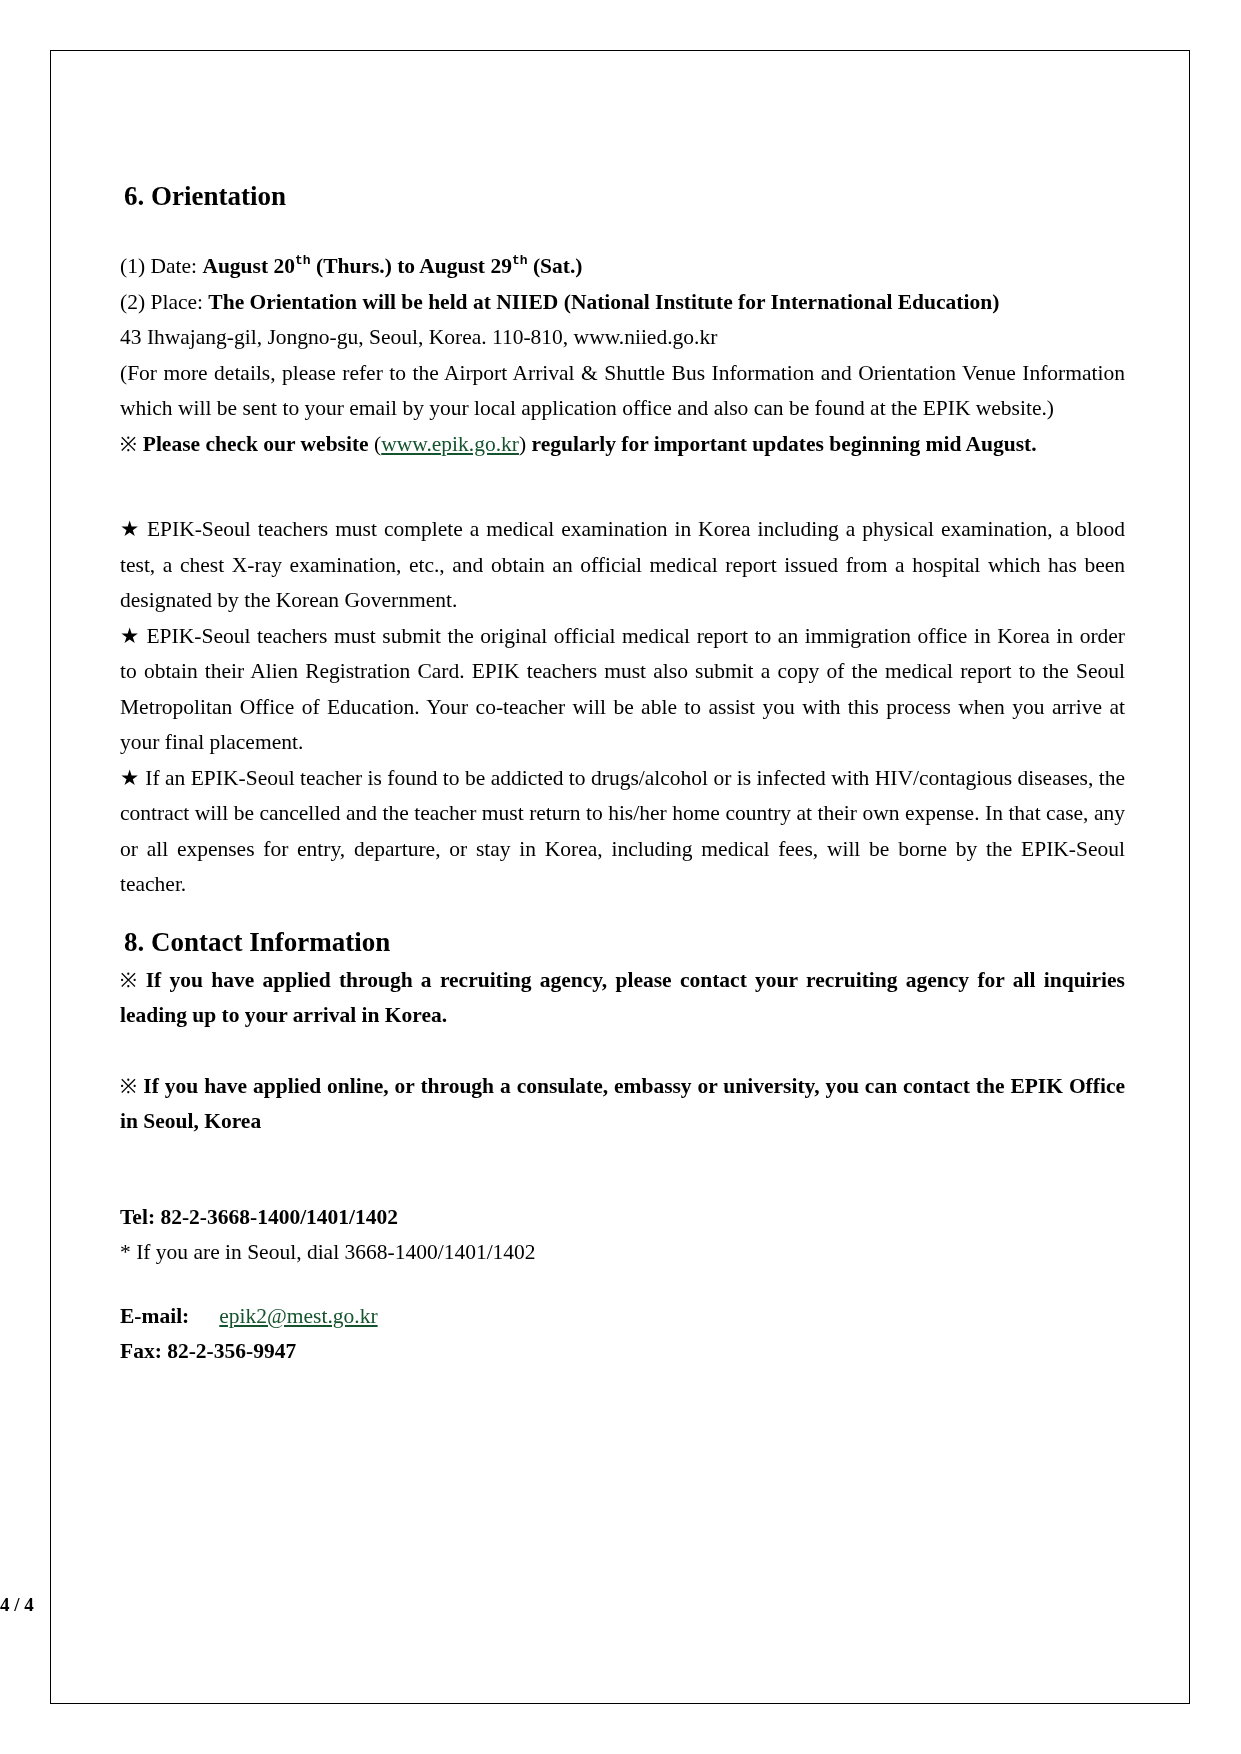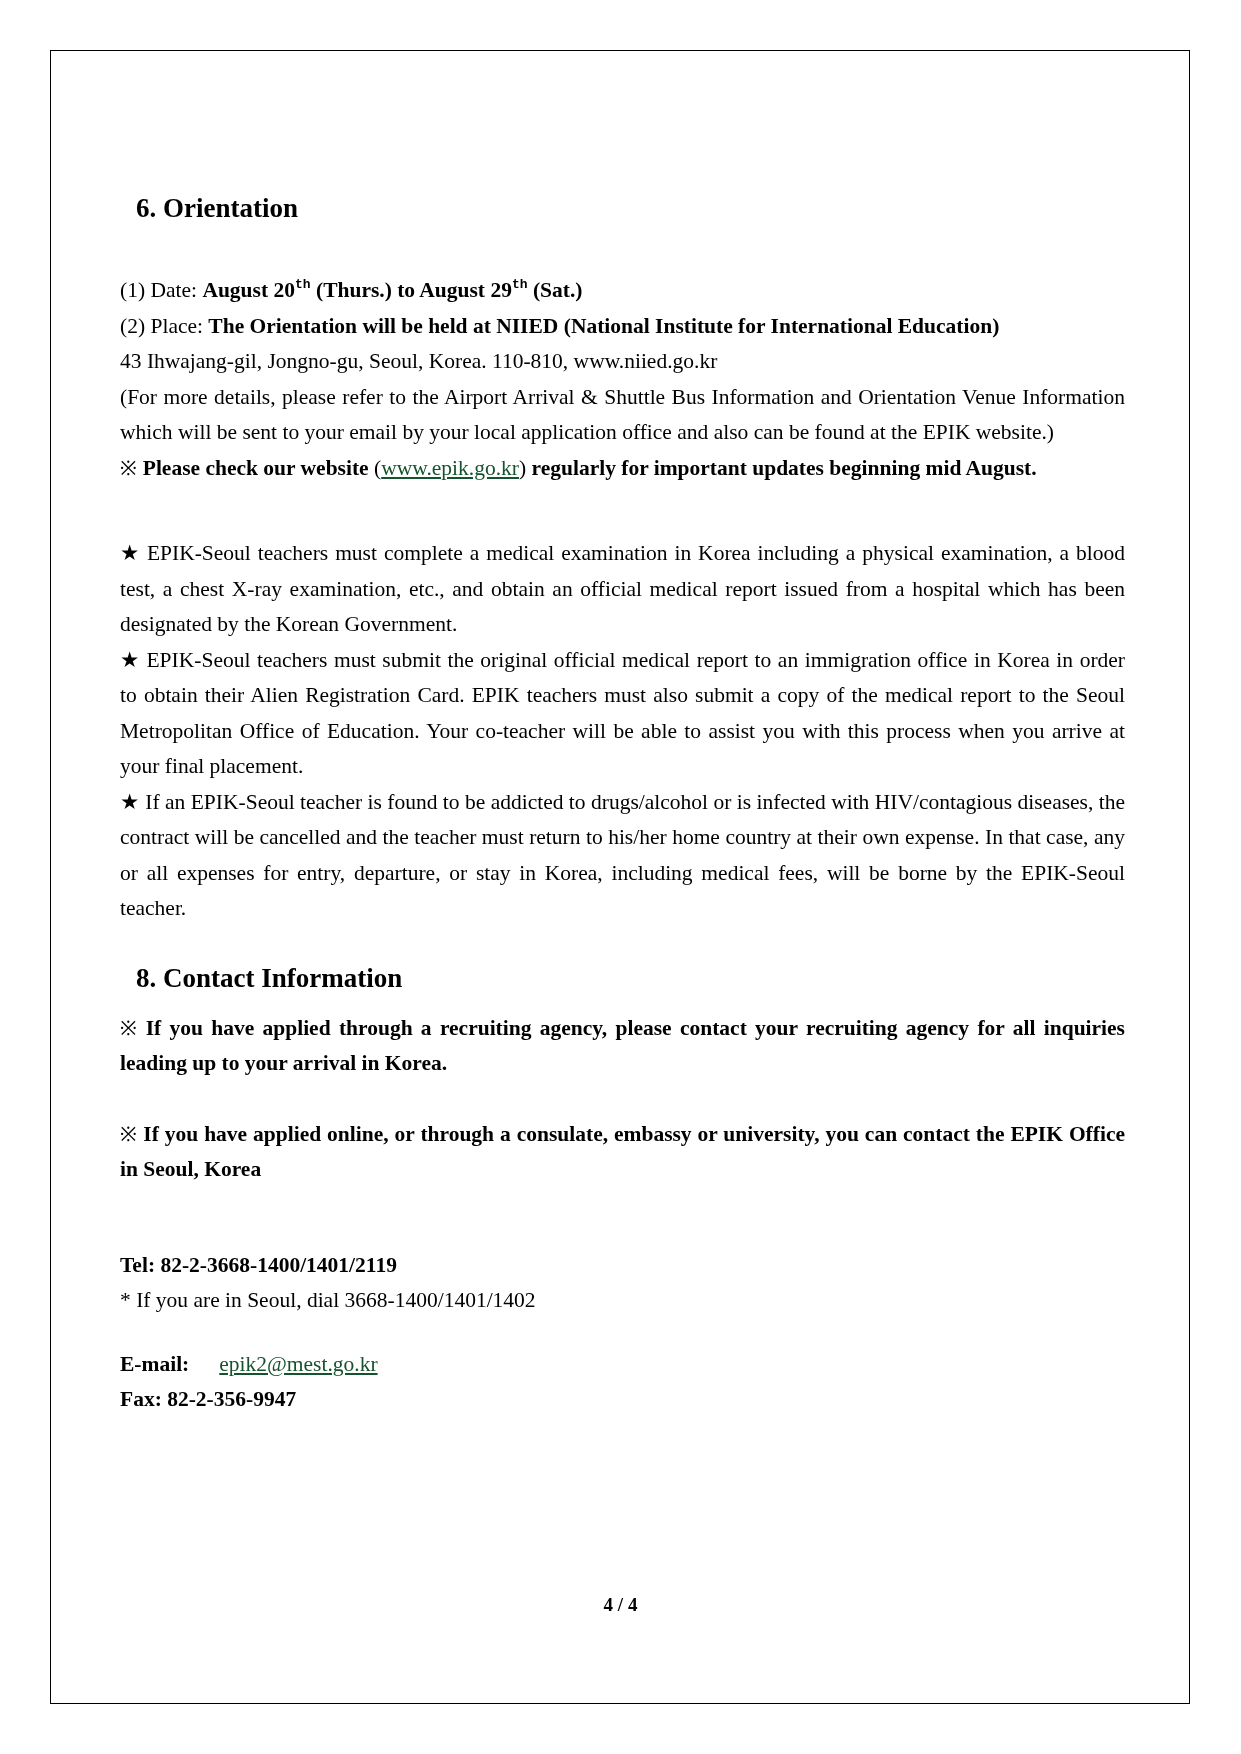--- a/index.html
+++ b/index.html
@@ -2,32 +2,32 @@
 <html><head>
 <meta charset="utf-8">
 <style>
   html, body { margin: 0; padding: 0; background: #ffffff; }
   body { width: 1241px; height: 1754px; position: relative; overflow: hidden;
          font-family: "Liberation Serif", "DejaVu Serif", serif; color: #000; }
   .frame { position: absolute; left: 50px; top: 50px; width: 1140px; height: 1654px;
            border: 1.5px solid #000; box-sizing: border-box; }
   .content { position: absolute; left: 120px; top: 175px; width: 1005px;
              font-size: 21.5px; line-height: 35.5px; }
-  h2 { font-size: 27px; font-weight: bold; margin: 16px; line-height: 34px; }
+  h2 { font-size: 27px; font-weight: bold; margin: 4px; line-height: 34px; }
   p { margin: 0; text-align: justify; }
   .b { font-weight: bold; }
   a { color: #14532d; text-decoration: underline; }
   sup { font-size: 13px; line-height: 0; vertical-align: 9px; font-family: Liberation Mono, monospace; }
   .gap-s { height: 18px; }
   .gap-m { height: 32px; }
   .gap-l { height: 60px; }
   .sym { font-weight: normal; font-size: 20px; margin-right: 6px; }
   .star { margin-right: 6px; }
   .email-label { margin-right: 30px; }
-  .pager { position: absolute; top: 1594px; left: 0; width: 1241px; text-align: center;
+  .pager { position: absolute; top: 1594px; left: 0; width: 1241px; 
            font-size: 19px; font-weight: bold; }
 </style>
 </head>
 <body>
 
 <div class="frame"></div>
 
 <div class="content">
 
   <section>
@@ -56,21 +56,21 @@
   </section>
 
   <div class="gap-s"></div>
 
   <section>
     <h2>8. Contact Information</h2>
     <p class="b"><span class="sym">※</span><span>If you have applied through a recruiting agency, please contact your recruiting agency for all inquiries leading up to your arrival in Korea.</span></p>
     <div style="height:35px"></div>
     <p class="b"><span class="sym">※</span><span>If you have applied online, or through a consulate, embassy or university, you can contact the EPIK Office in Seoul, Korea</span></p>
     <div class="gap-l"></div>
-    <p class="b">Tel: 82-2-3668-1400/1401/2119</p>
+    <p class="b">Tel: 82-2-3668-1400/1401/1402</p>
     <p>* If you are in Seoul, dial 3668-1400/1401/1402</p>
     <div style="height:28px"></div>
     <p><span class="b email-label">E-mail:</span><a href="#">epik2@mest.go.kr</a></p>
     <p class="b">Fax: 82-2-356-9947</p>
   </section>
 </div>
 
 <div class="pager">4 / 4</div>
 
 </body></html>

